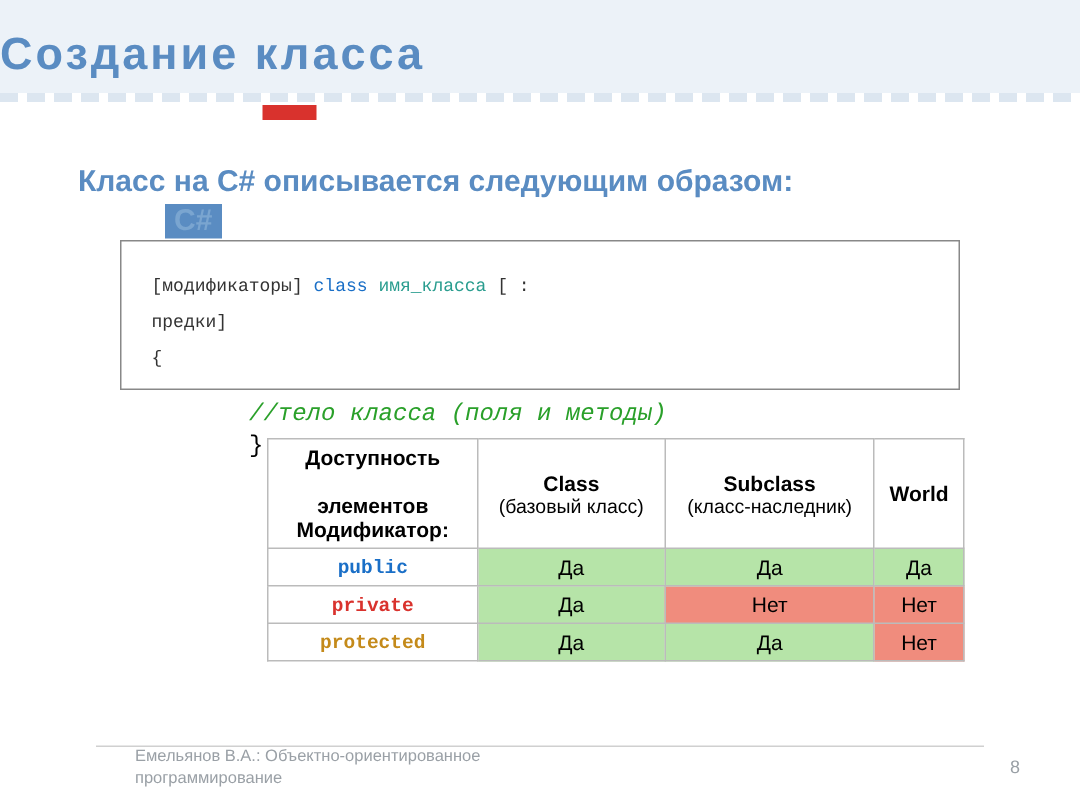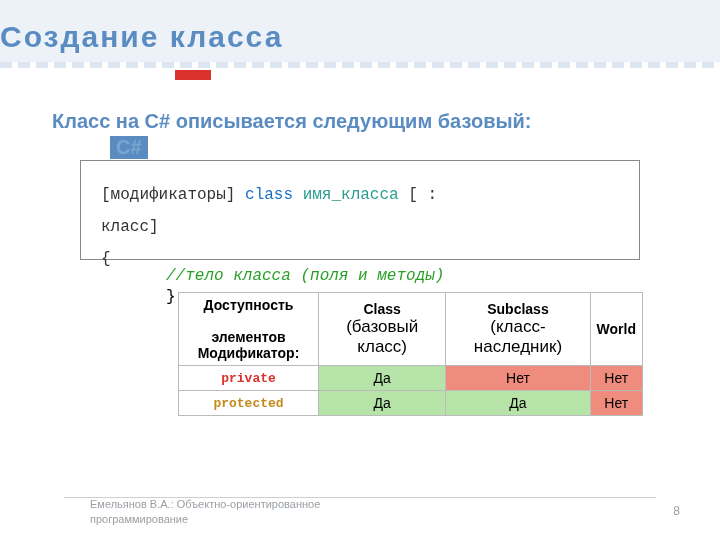--- a/index.html
+++ b/index.html
@@ -57,21 +57,21 @@
   }
   .code-box {
     position: absolute;
     top: 160px; left: 80px;
     width: 560px;
     height: 100px;
     border: 1px solid #888;
     background: #fff;
     padding: 18px 20px;
     font-family: "Courier New", monospace;
-    font-size: 16px;
+    font-size: 12px;
     color: #333;
     line-height: 2;
   }
   .kw { color: #1a6fc7; }
   .ident { color: #2a9d8f; }
   .code-extra {
     position: absolute;
     top: 264px; left: 166px;
     font-family: "Courier New", monospace;
     font-size: 16px;
@@ -99,21 +99,21 @@
     text-align: center;
   }
   .tbl th { font-weight: bold; }
   .hdr-left {
     text-align: left;
     font-weight: bold;
     padding: 8px 8px 4px 8px;
     vertical-align: top;
     width: 140px;
   }
-  .sub { font-size: 17px; font-weight: normal; display: block; }
+  .sub { font-size: 13px; font-weight: normal; display: block; }
   .mod-label {
     font-family: "Courier New", monospace;
     font-weight: bold;
     font-size: 13px;
     text-align: center;
   }
   .mod-public  { color: #1a6fc7; }
   .mod-protected { color: #c48a1a; }
   .mod-private { color: #d9322d; }
   .yes { background: #b6e4a8; }
@@ -139,26 +139,26 @@
   }
 </style>
 </head>
 <body>
 
 <div class="header-bg"></div>
 <div class="header-dashes"></div>
 <div class="title">Создание  класса</div>
 <div class="red-accent"></div>
 
-<div class="subtitle">Класс  на  С#  описывается  следующим  базовый:</div>
+<div class="subtitle">Класс  на  С#  описывается  следующим  образом:</div>
 <div class="csharp-tag">C#</div>
 
 <div class="code-box">
   <span>[модификаторы]  </span><span class="kw">class</span><span>  </span><span class="ident">имя_класса</span><span>  [ :  </span><br>
-  <span>класс]</span><br>
+  <span>предки]</span><br>
   <span>        {</span>
 </div>
 <div class="code-extra">
   <span class="comment">//тело  класса  (поля  и  методы)</span>
 </div>
 <div class="brace-close">}</div>
 
 <table class="tbl">
   <tbody>
       <tr>
@@ -173,20 +173,26 @@
     </th>
     <th>
       <span>Subclass</span>
       <span class="sub">(класс-наследник)</span>
     </th>
     <th>
       <span>World</span>
     </th>
   </tr>
   <tr>
+    <td class="mod-label mod-public">public</td>
+    <td class="yes">Да</td>
+    <td class="yes">Да</td>
+    <td class="yes">Да</td>
+  </tr>
+  <tr>
     <td class="mod-label mod-private">private</td>
     <td class="yes">Да</td>
     <td class="no">Нет</td>
     <td class="no">Нет</td>
   </tr>
   <tr>
     <td class="mod-label mod-protected">protected</td>
     <td class="yes">Да</td>
     <td class="yes">Да</td>
     <td class="no">Нет</td>

